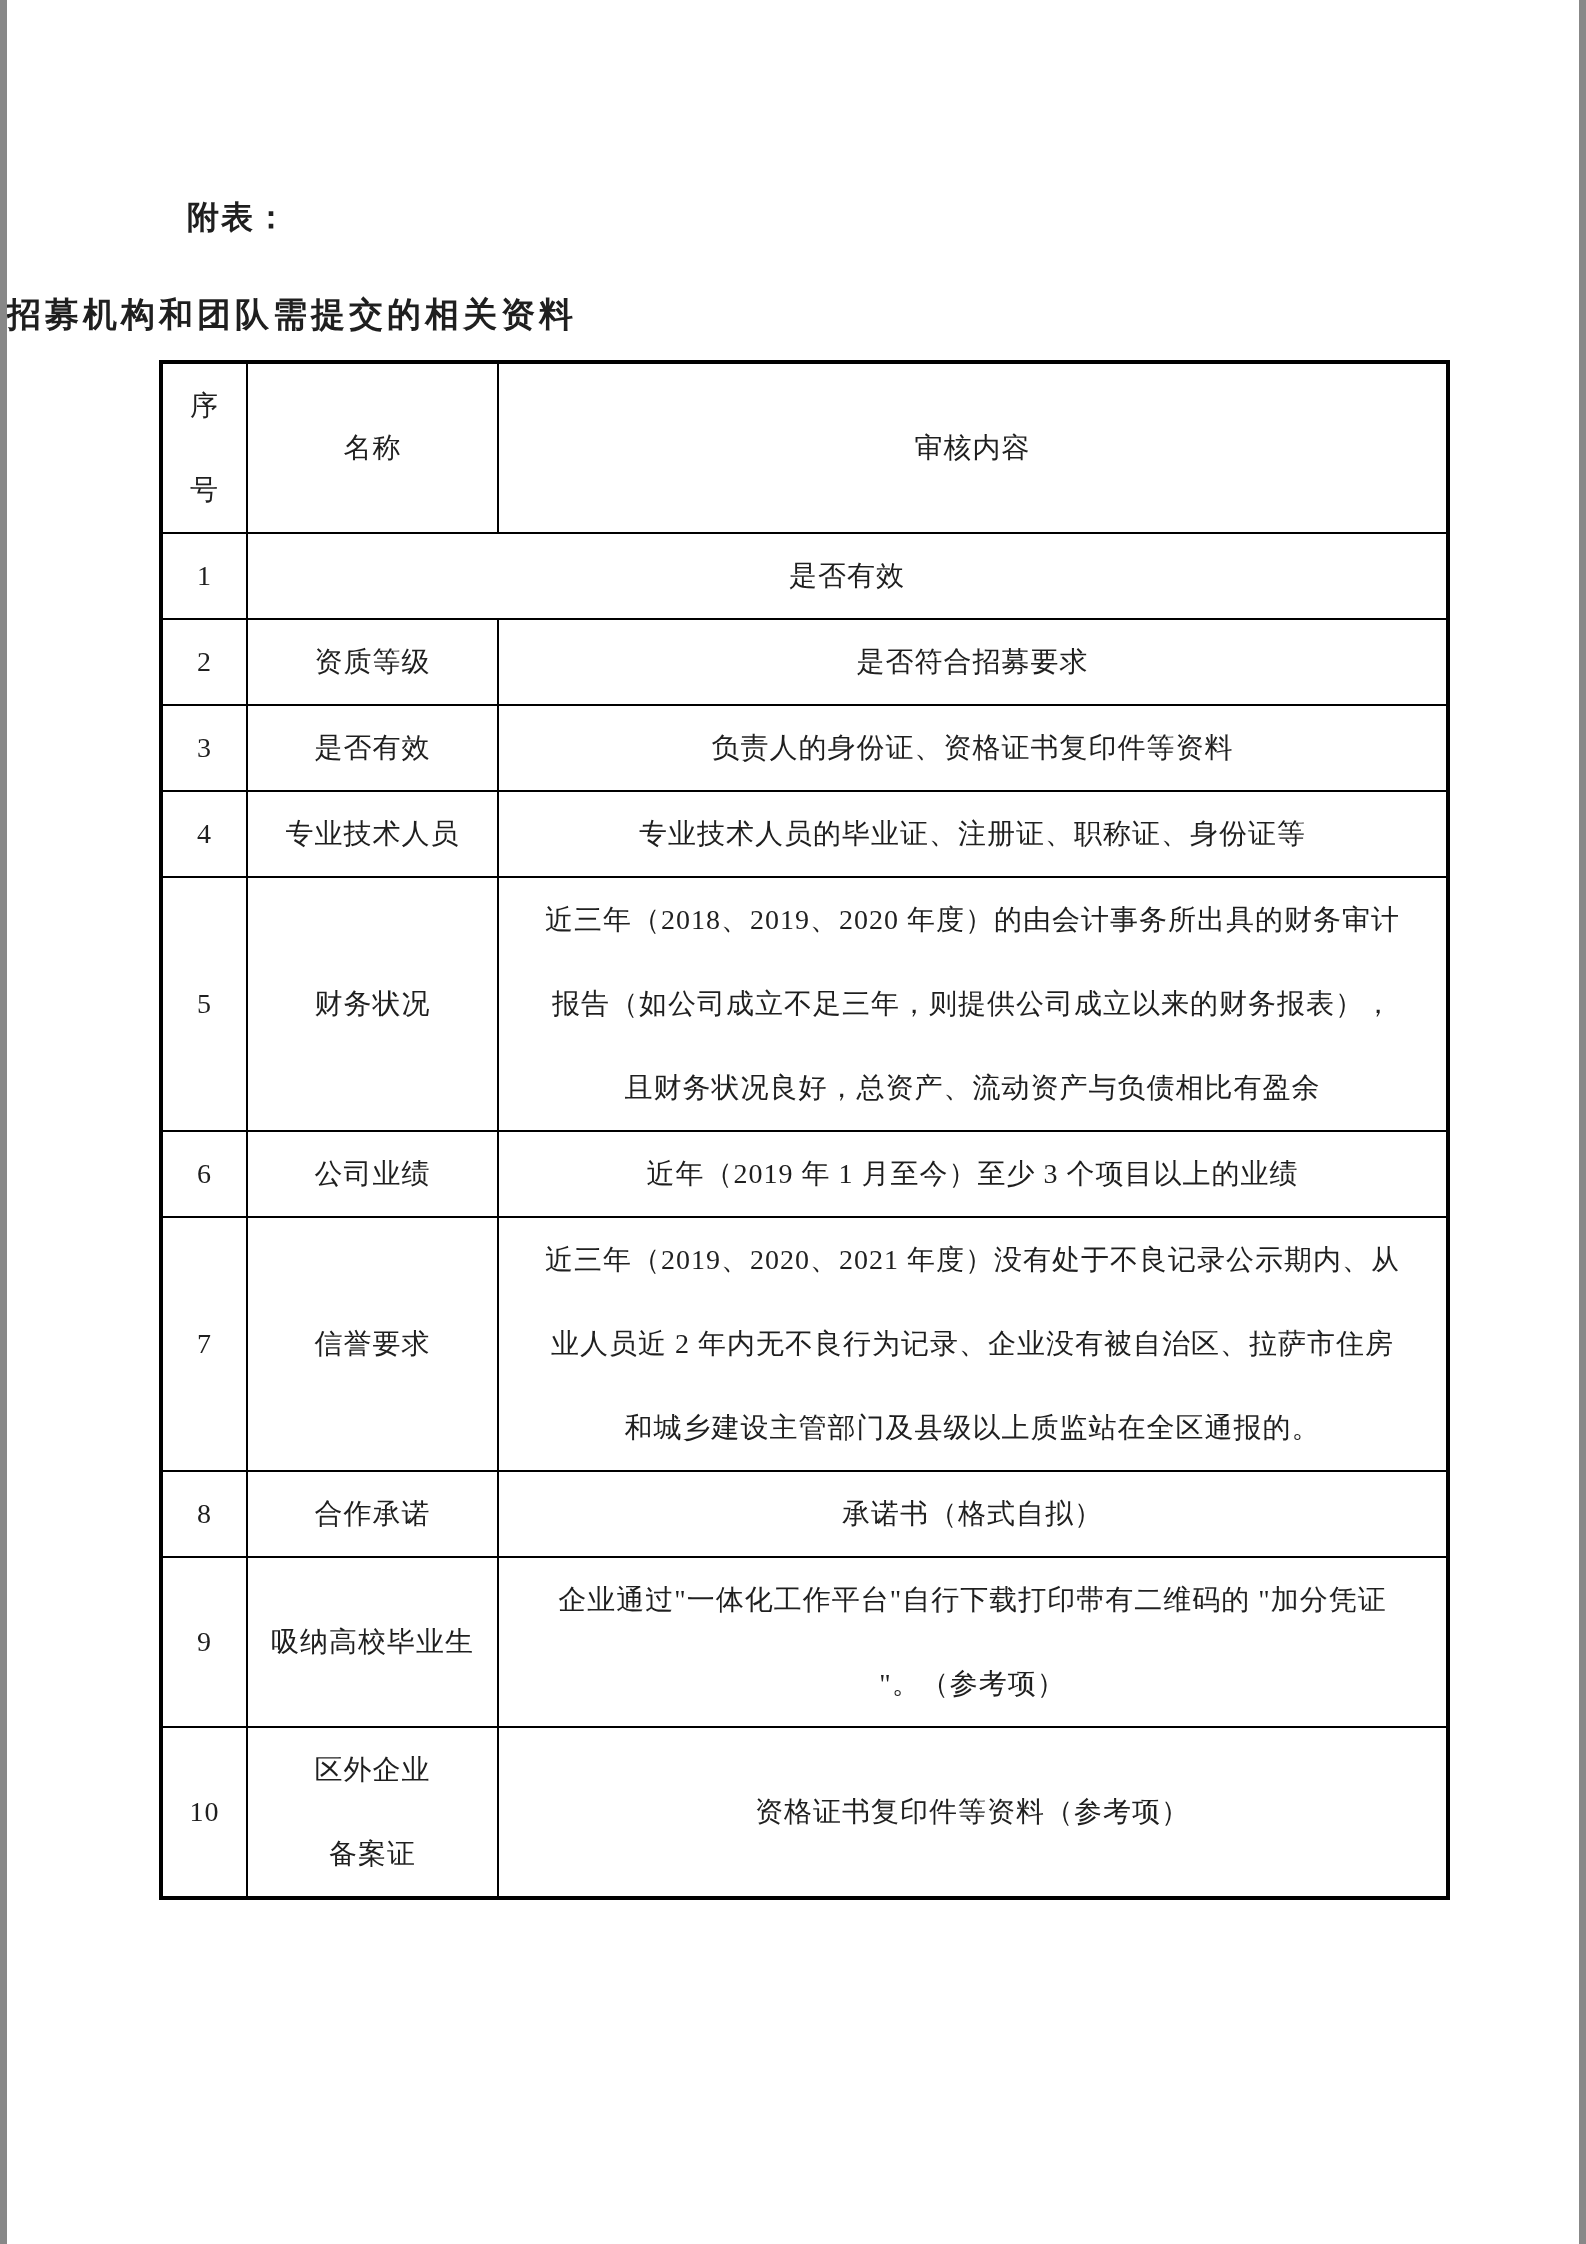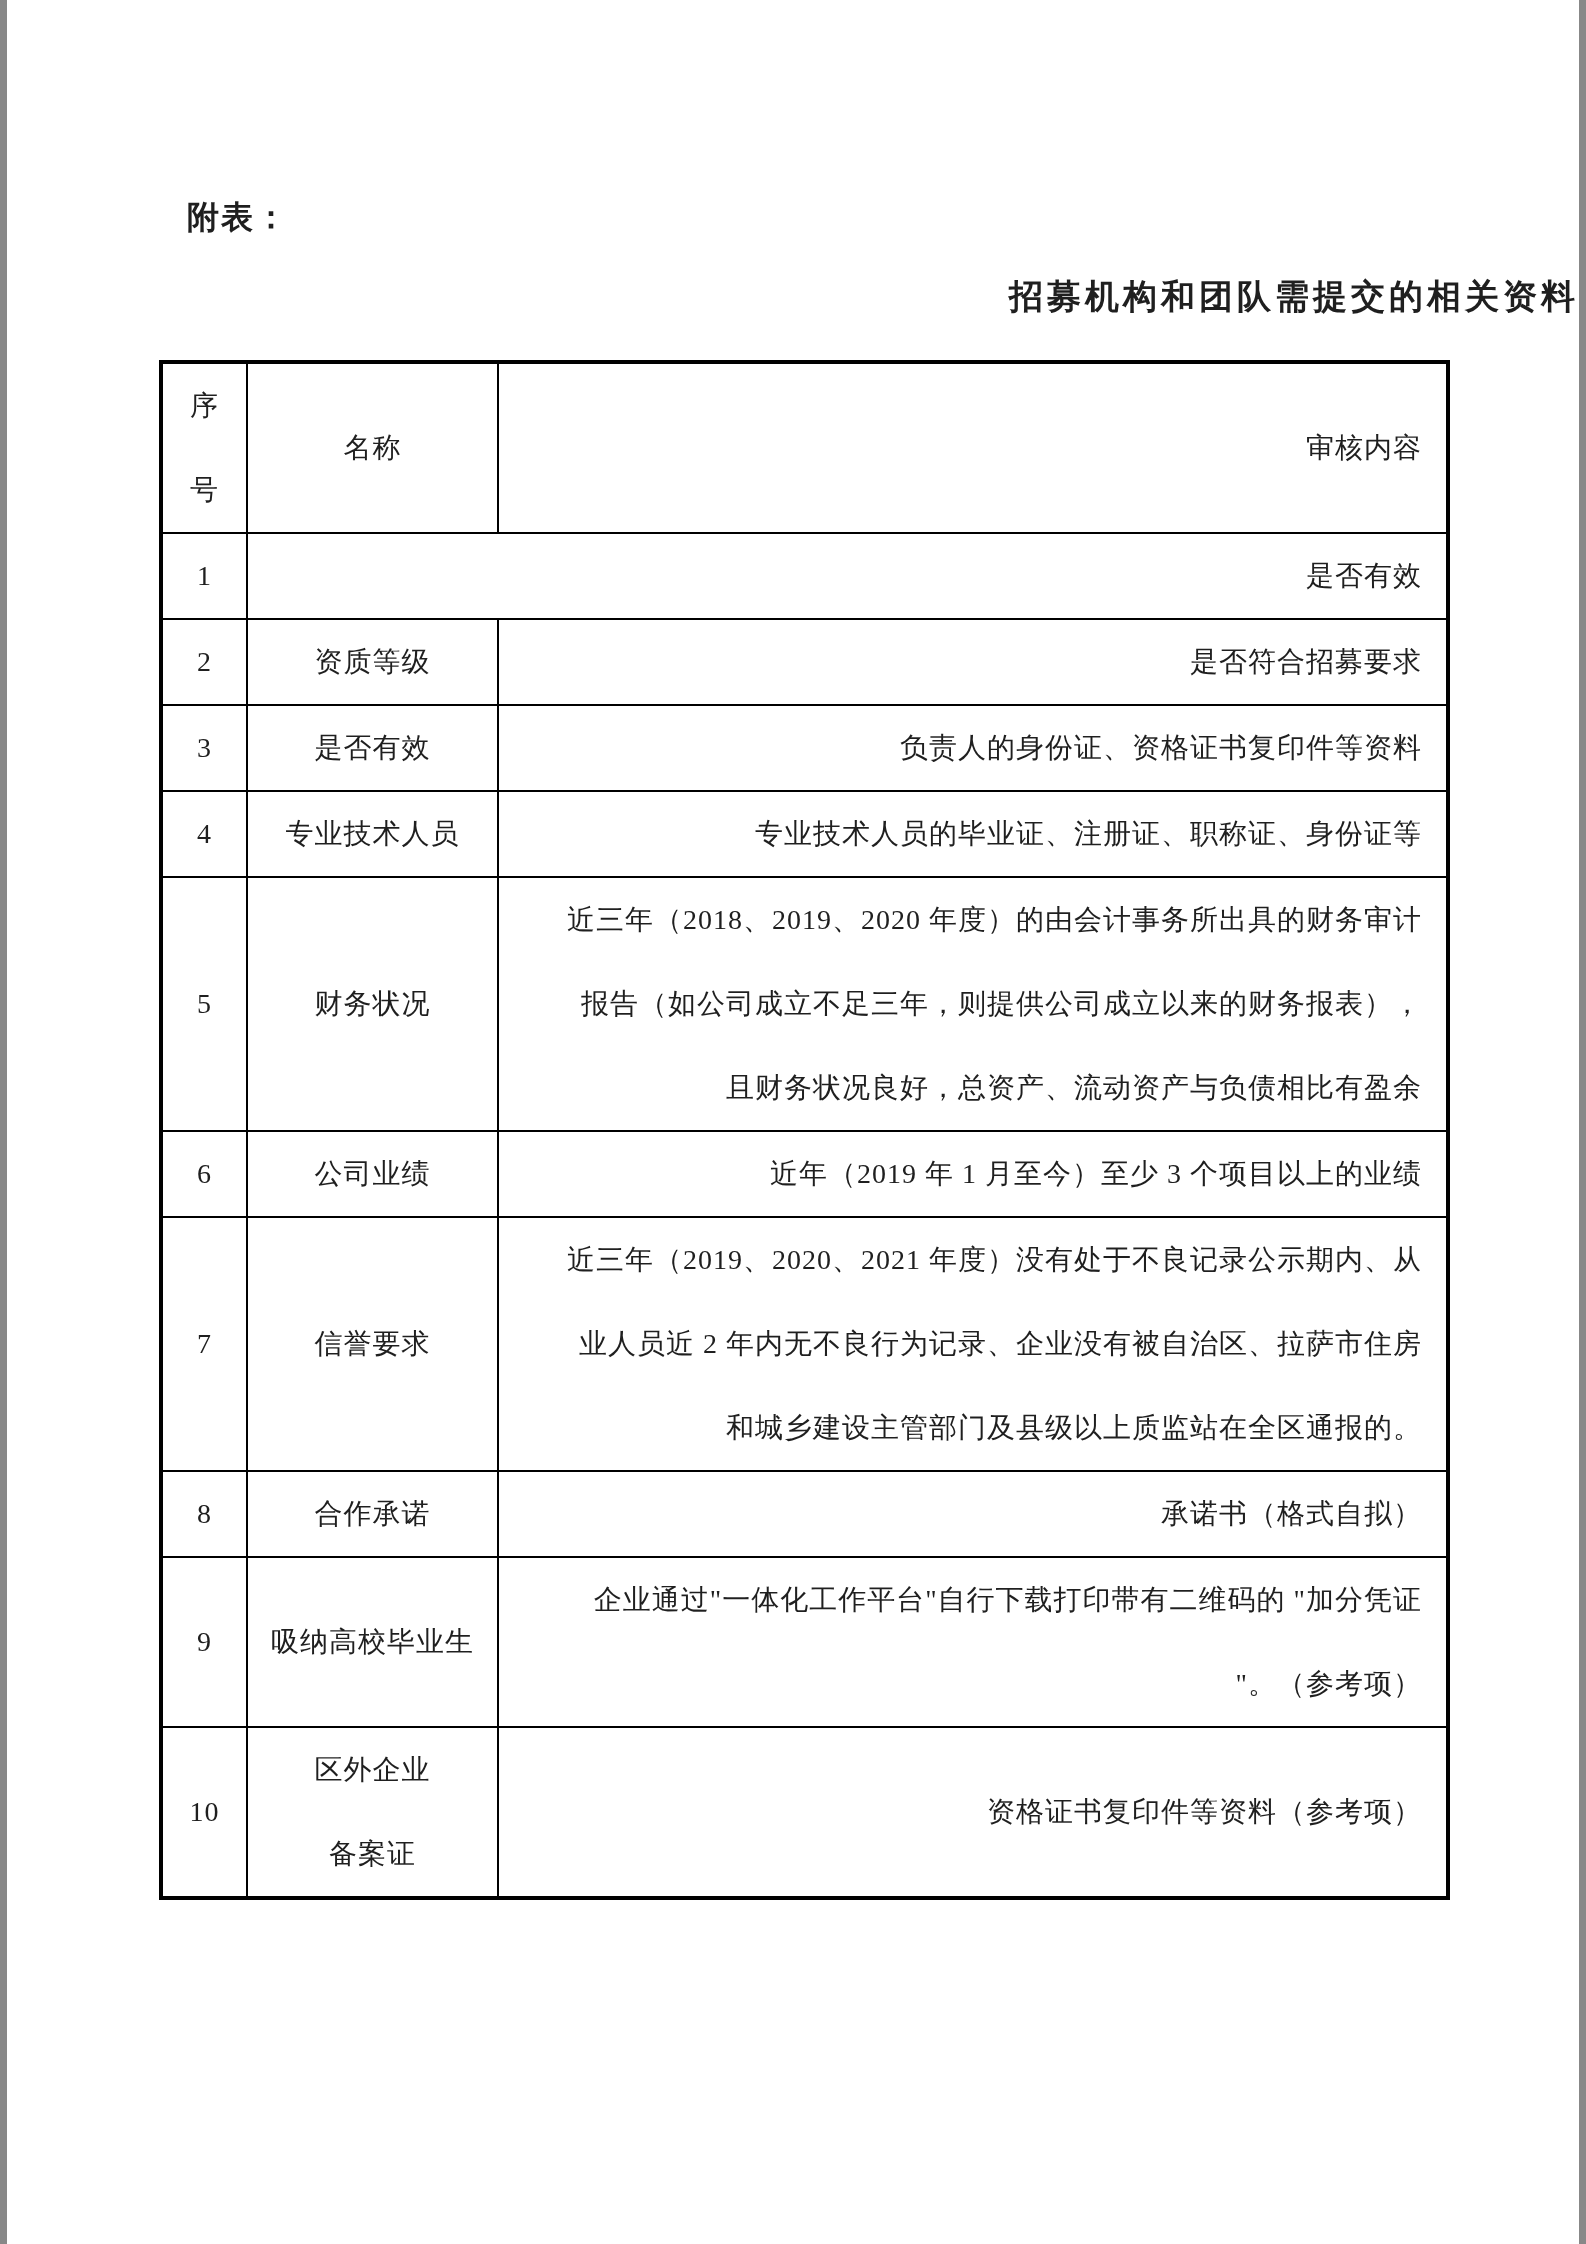--- a/index.html
+++ b/index.html
@@ -21,23 +21,23 @@
     position: absolute;
     left: 180px;
     top: 196px;
     font-size: 32px;
     font-weight: bold;
     letter-spacing: 2px;
   }
   .doc-title {
     position: absolute;
     left: 0;
-    top: 274px;
+    top: 292px;
     width: 100%;
-    text-align: right;
+    text-align: left;
     font-size: 34px;
     font-weight: bold;
     letter-spacing: 4px;
   }
   .tbl {
     position: absolute;
     left: 152px;
     top: 360px;
     width: 1291px;
     border: 4px solid #000;
@@ -55,21 +55,21 @@
     display: flex;
     flex-direction: column;
     justify-content: center;
     align-items: center;
     font-size: 28px;
     letter-spacing: 1px;
   }
   .cell:last-child { border-right: none; }
   .c-no   { width: 85px;  flex: 0 0 auto; }
   .c-name { width: 251px; flex: 0 0 auto; }
-  .c-content { flex: 1 1 auto; padding: 4px 24px; align-items: flex-end; }
+  .c-content { flex: 1 1 auto; padding: 4px 24px; align-items: center; }
   .line { line-height: 84px; white-space: nowrap; }
   .c-content .line { white-space: normal; text-align: center; }
   .c-content .line.fill {
     text-align: justify;
     text-align-last: justify;
     white-space: nowrap;
   }
   .header-cell .line { line-height: 84px; }
 </style>
 </head>

